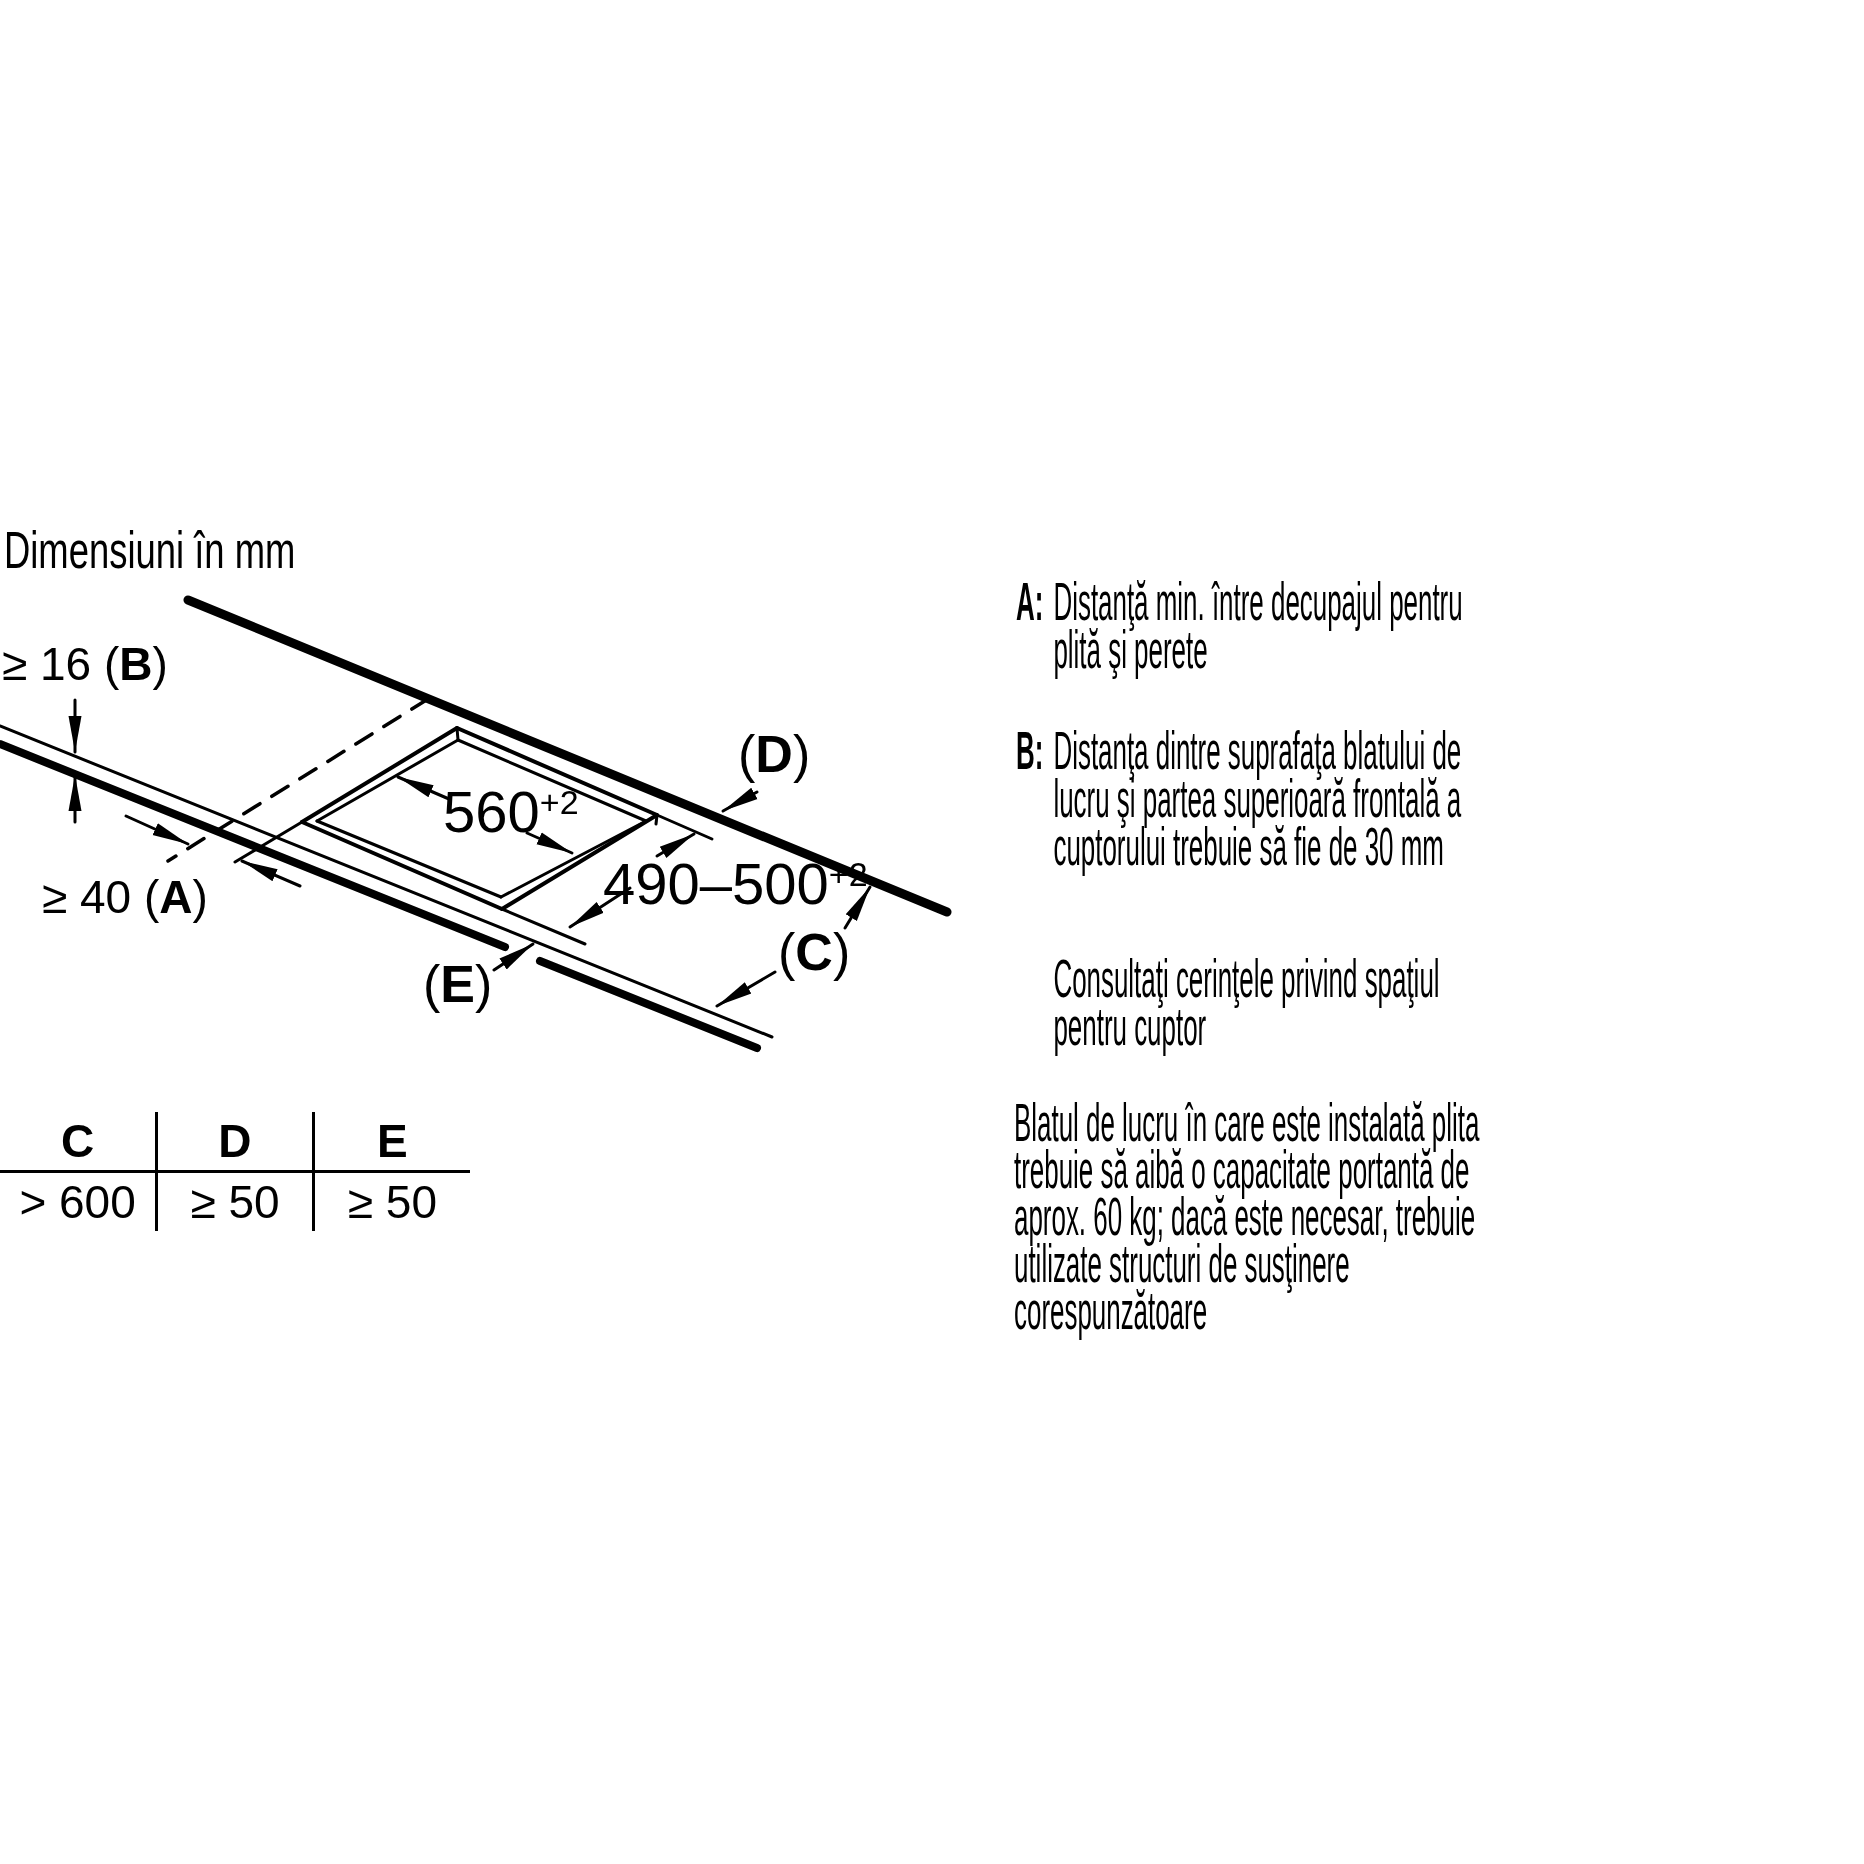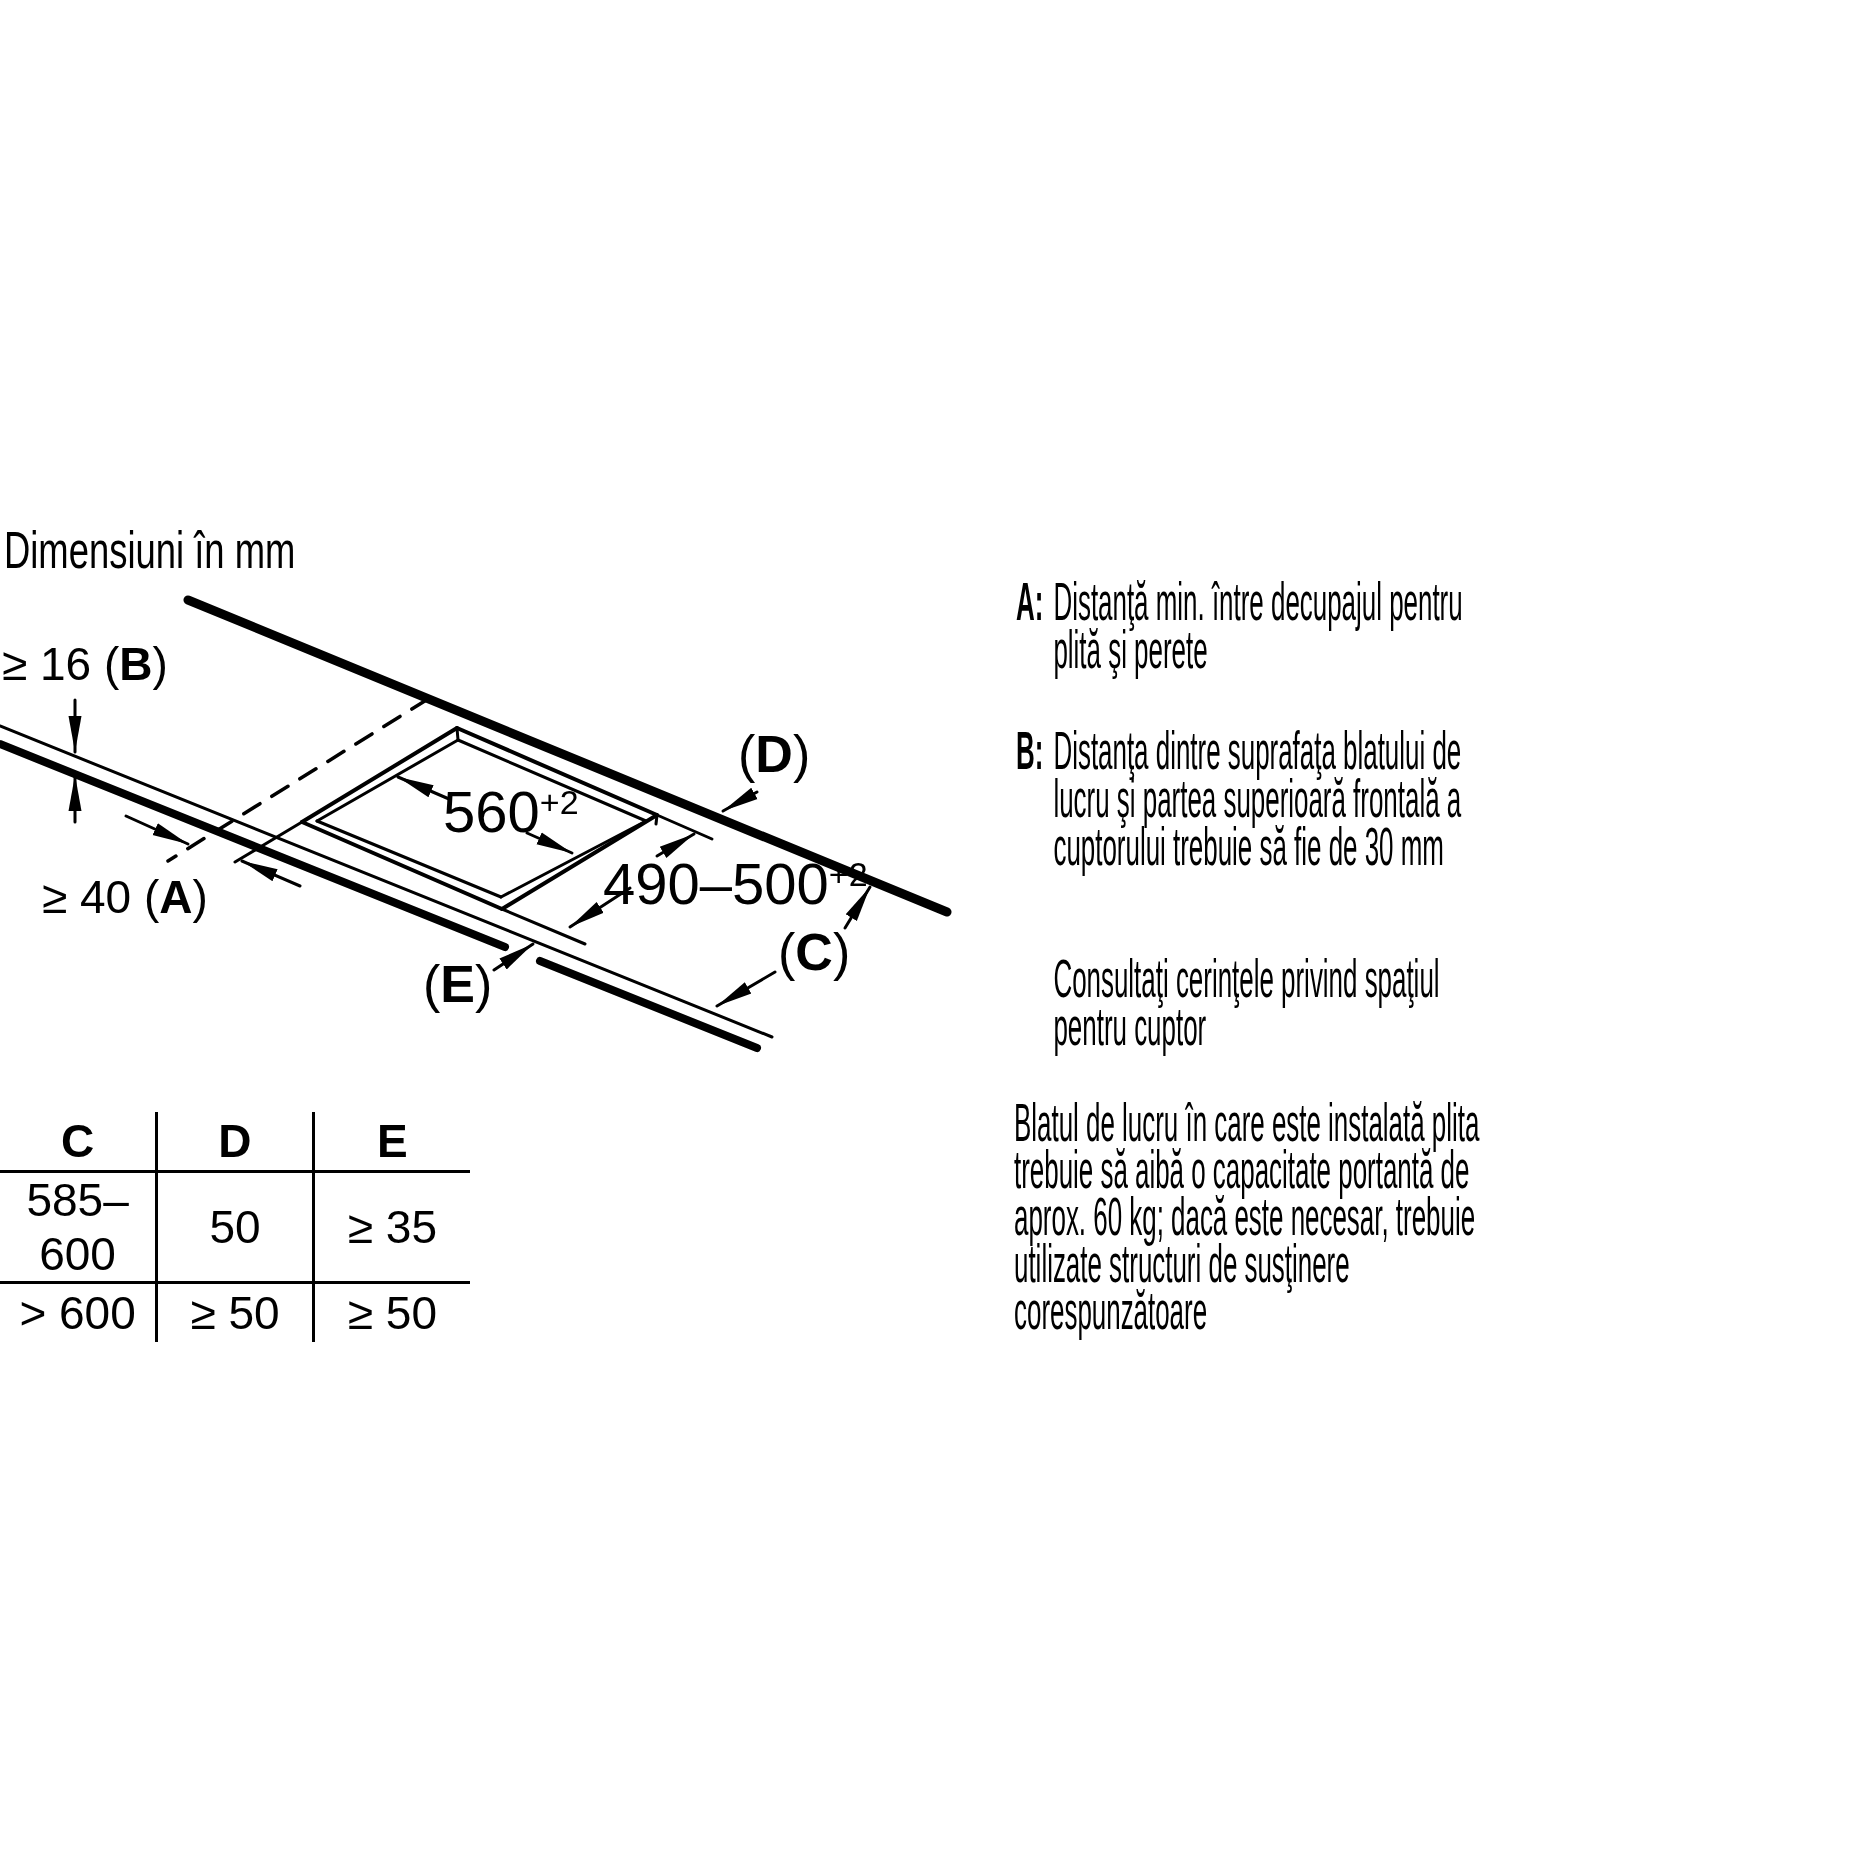--- a/index.html
+++ b/index.html
@@ -139,25 +139,20 @@
     <div>corespunzătoare</div>
   </div>
 
   <table class="spec">
     <tbody>
         <tr class="hdr">
       <th class="c1">C</th>
       <th class="c2">D</th>
       <th class="c3">E</th>
     </tr>
-    <tr class="r1">
-      <td class="c1">585–600</td>
-      <td class="c2">50</td>
-      <td class="c3">≥ 35</td>
-    </tr>
     <tr class="r2">
       <td class="c1">&gt; 600</td>
       <td class="c2">≥ 50</td>
       <td class="c3">≥ 50</td>
     </tr>
   </tbody>
     </table>
 
 </div>
 

